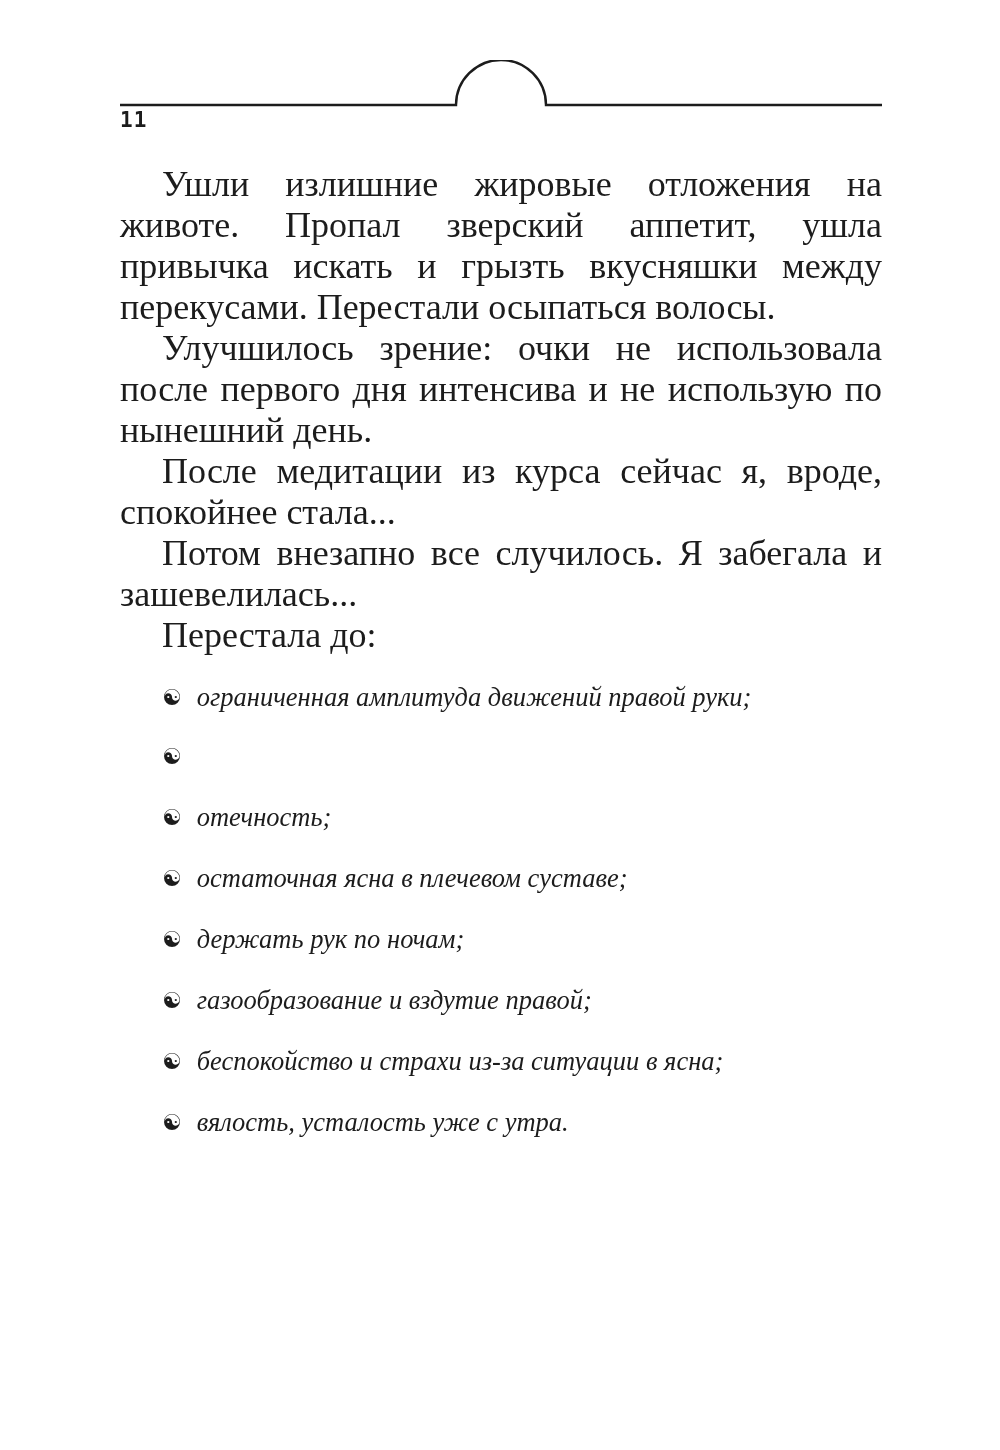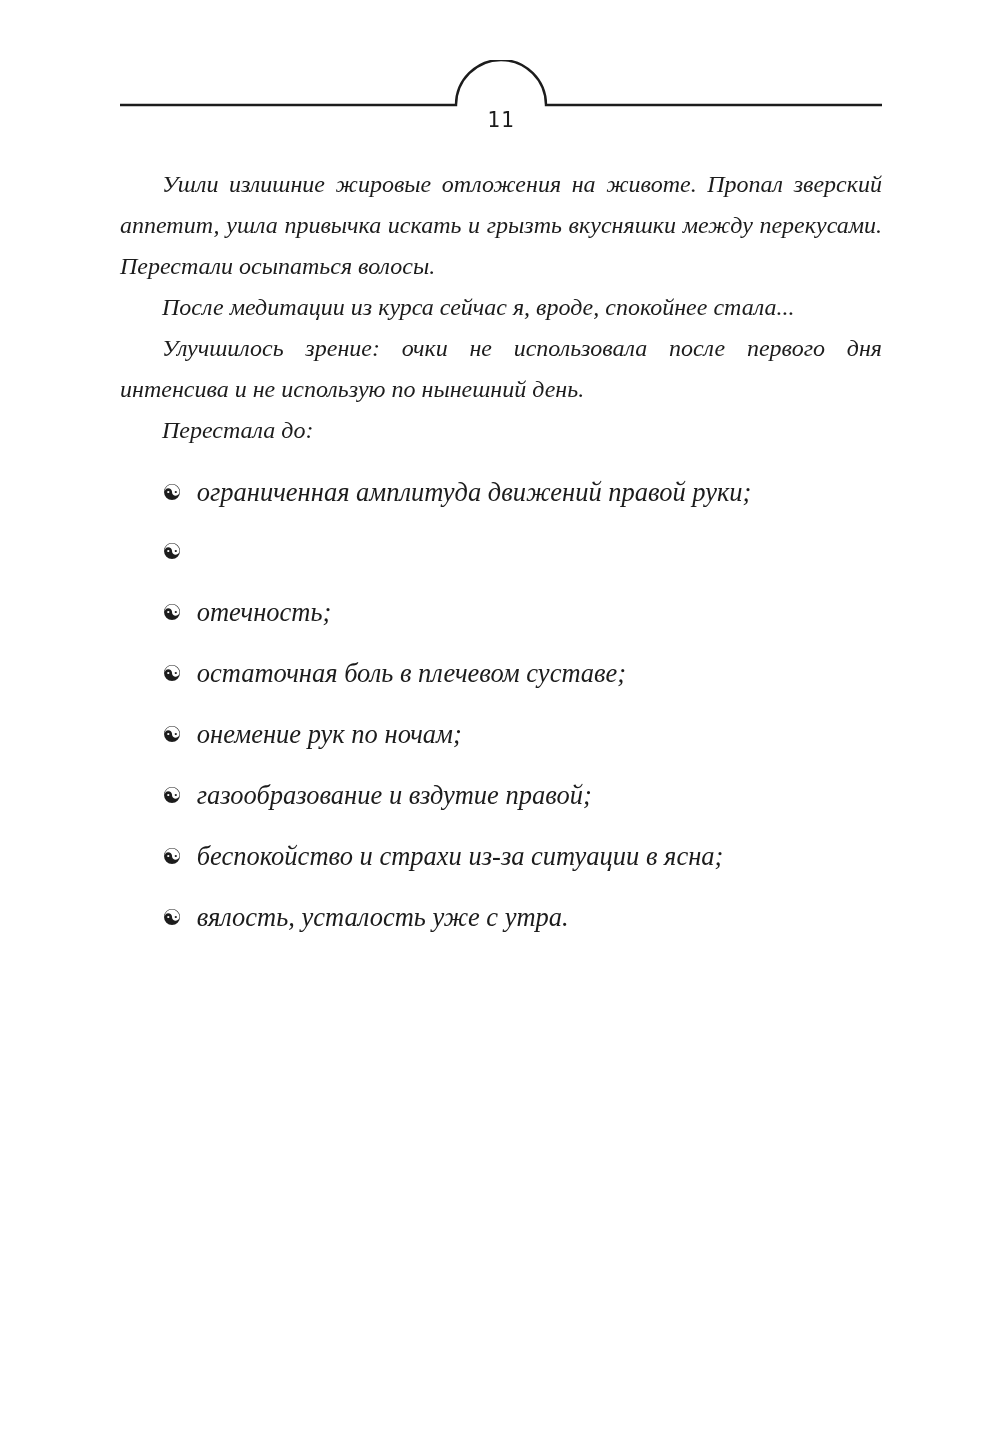--- a/index.html
+++ b/index.html
@@ -30,31 +30,30 @@
   .header-ornament svg {
     display: block;
     width: 762px;
     height: 86px;
   }
   .page-number {
     position: absolute;
     left: 0;
     right: 0;
     top: 48px;
-    text-align: center;
+    text-align: left;
     font-family: "DejaVu Sans Mono", "Liberation Mono", monospace;
     font-size: 21px;
-    font-weight: 400;
+    font-weight: 700;
     color: #1c1c1c;
     letter-spacing: 1px;
   }
   
   .text-block {
-    font-style: italic;
-    font-size: 24px;
+    font-size: 36px;
     line-height: 41px;
     text-align: justify;
   }
   .text-block p {
     margin: 0;
     text-indent: 42px;
   }
   
   .symptom-list {
     margin-top: 24px;
@@ -86,44 +85,45 @@
 
   <div class="header-ornament">
     <svg viewBox="0 0 762 86" aria-hidden="true">
       <path d="M 0 45 L 336 45 A 45 45 0 0 1 426 45 L 762 45" fill="none" stroke="#1c1c1c" stroke-width="2.4"></path>
     </svg>
     <div class="page-number">11</div>
   </div>
 
   <div class="text-block">
     <p>Ушли излишние жировые отложения на животе. Пропал зверский аппетит, ушла привычка искать и грызть вкусняшки между перекусами. Перестали осыпаться волосы.</p>
+    <p>Улучшилось зрение: очки не использовала после первого дня интенсива и не использую по нынешний день.</p>
     <p>После медитации из курса сейчас я, вроде, спокойнее стала...</p>
-    <p>Улучшилось зрение: очки не использовала после первого дня интенсива и не использую по нынешний день.</p>
+    <p>Потом внезапно все случилось. Я забегала и зашевелилась...</p>
     <p>Перестала до:</p>
   </div>
 
   <div class="symptom-list">
     <div class="symptom-item">
       <span class="bullet">☯</span>
       <span>ограниченная амплитуда движений правой руки;</span>
     </div>
     <div class="symptom-item">
       <span class="bullet">☯</span>
     </div>
     <div class="symptom-item">
       <span class="bullet">☯</span>
       <span>отечность;</span>
     </div>
     <div class="symptom-item">
       <span class="bullet">☯</span>
-      <span>остаточная боль в плечевом суставе;</span>
+      <span>остаточная ясна в плечевом суставе;</span>
     </div>
     <div class="symptom-item">
       <span class="bullet">☯</span>
-      <span>онемение рук по ночам;</span>
+      <span>держать рук по ночам;</span>
     </div>
     <div class="symptom-item">
       <span class="bullet">☯</span>
       <span>газообразование и вздутие правой;</span>
     </div>
     <div class="symptom-item">
       <span class="bullet">☯</span>
       <span>беспокойство и страхи из-за ситуации в ясна;</span>
     </div>
     <div class="symptom-item">

